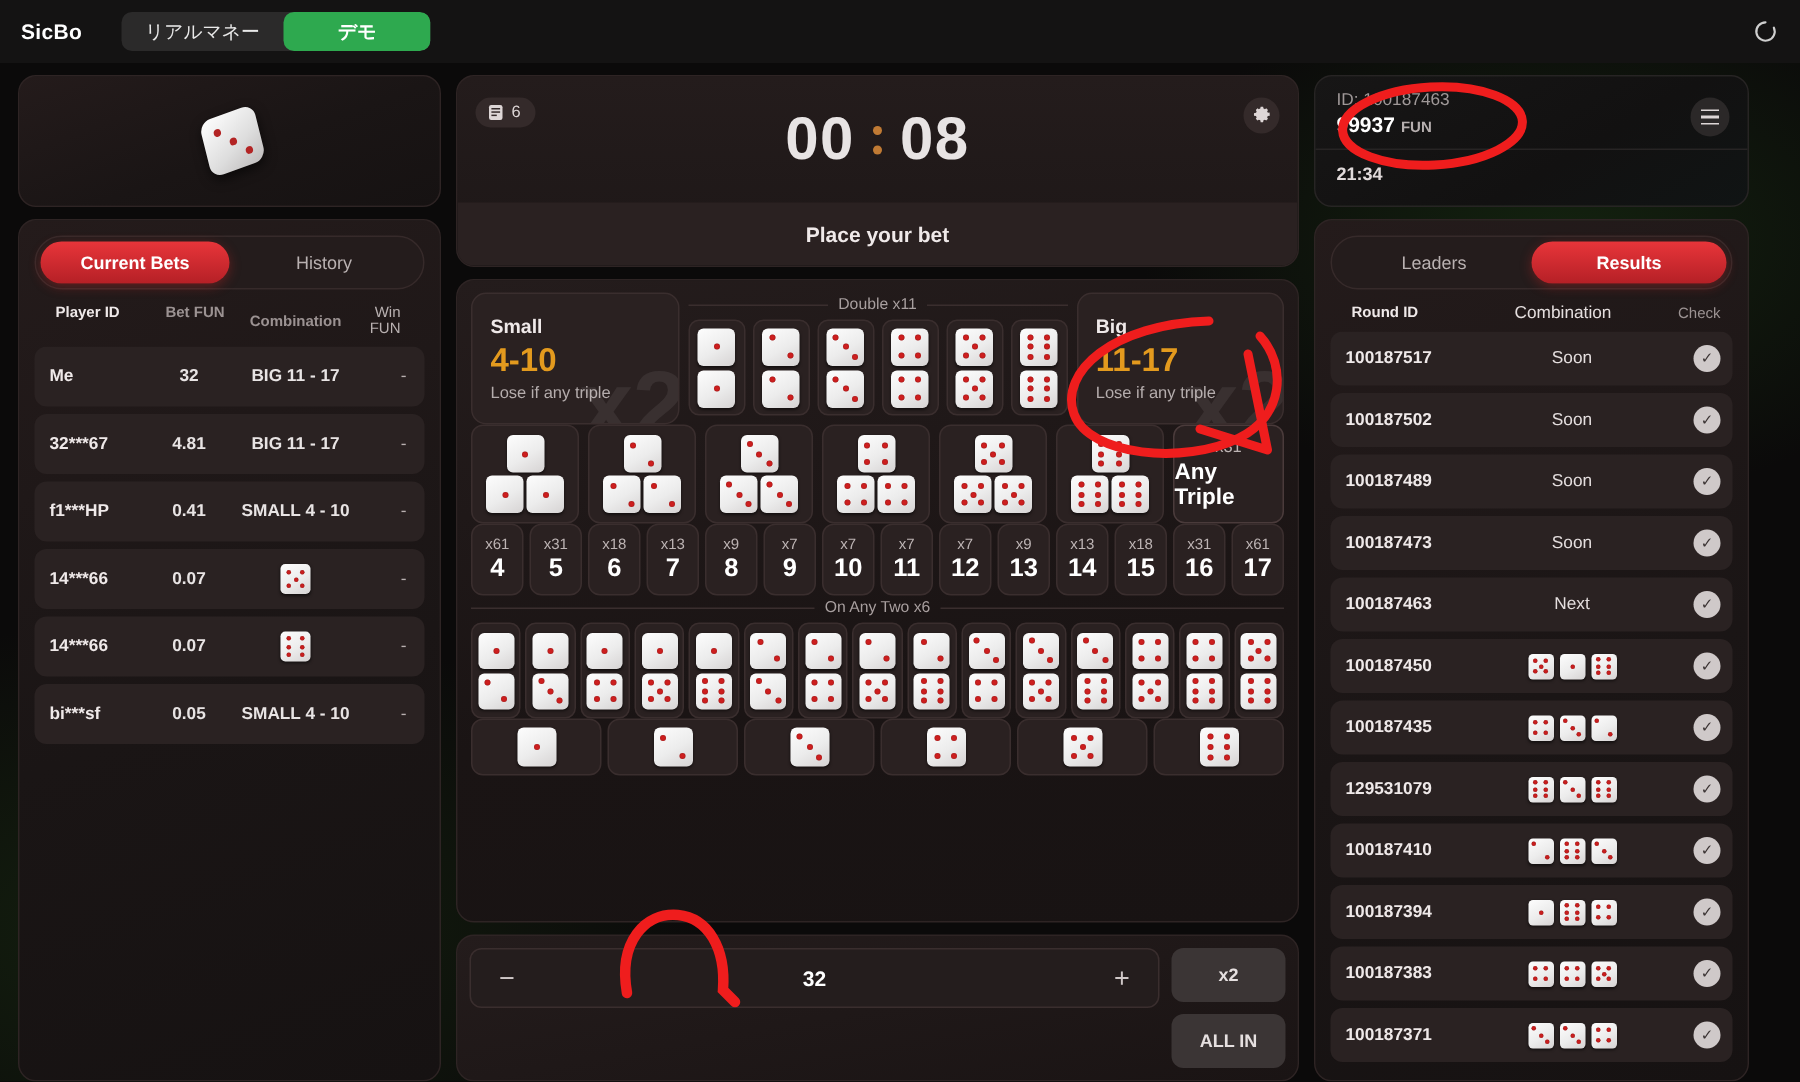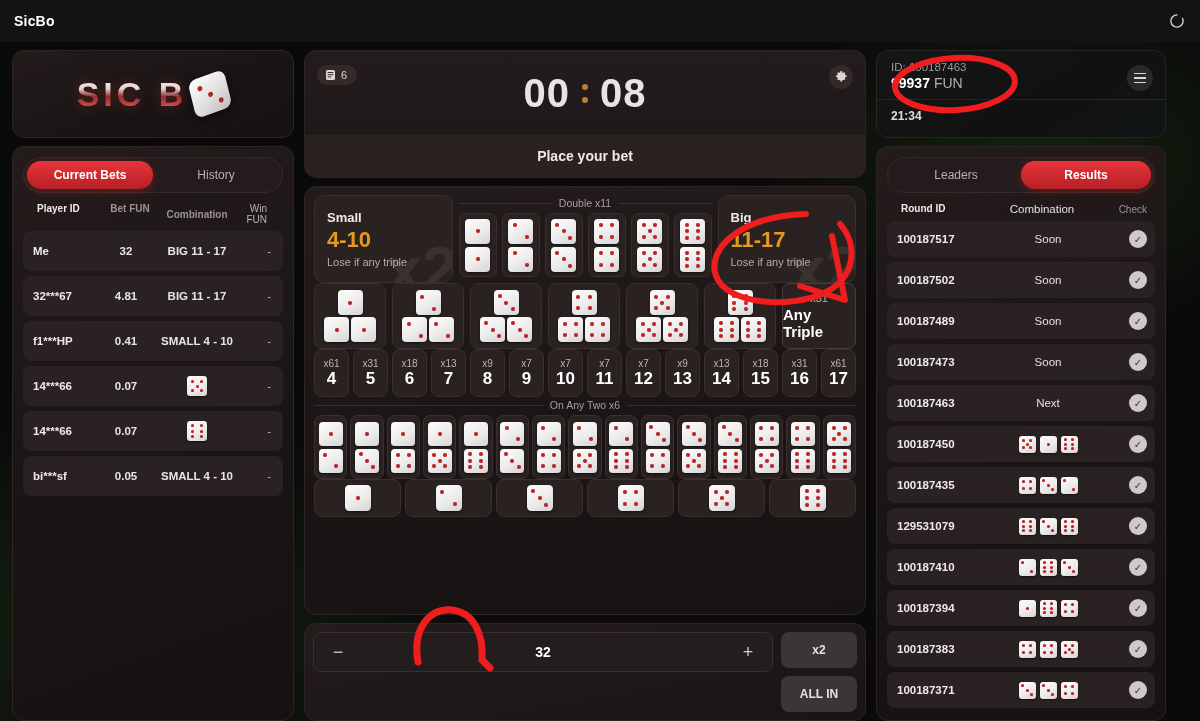--- a/index.html
+++ b/index.html
@@ -137,21 +137,21 @@
   .ctl-mid .qbtn { height: 40px; }
   .betbtn { width: 196px; border-radius:10px; background: linear-gradient(120deg,#2fab4e 0%, #27c04f 50%, #23a647 100%);
      display:flex; align-items:center; justify-content:center; font-size: 19px; font-weight:bold;
      color:#fff; letter-spacing: .6px; cursor:pointer; box-shadow: 0 3px 12px rgba(40,170,70,.25); }
 
   
   .balance-card { height: 88px; background: linear-gradient(150deg,#171616 0%, #121111 60%, #101414 100%);
      border:1px solid #272424; border-radius:12px; padding: 10px 14px; position: relative; }
   .bal-id { font-size: 11.5px; color:#9f9898; }
   .bal-amt { font-size: 14px; font-weight:bold; color:#fff; margin-top:2px; }
-  .bal-amt span.cur { font-weight: normal; color:#b6afaf; font-size: 14px; margin-left: 4px; }
+  .bal-amt span.cur { font-weight: bold; color:#b6afaf; font-size: 10px; margin-left: 4px; }
   .bal-div { height:1px; background:#272424; margin: 8px -14px 0 -14px; }
   .bal-time { font-size: 12px; color:#e0dada; margin-top: 9px; font-weight: 600; }
   .burger { position:absolute; right: 12px; top: 14px; width: 26px; height: 26px; border-radius:50%;
      background:#2b2828; display:flex; flex-direction:column; align-items:center; justify-content:center; gap:3px; cursor:pointer; }
   .burger i { width: 12px; height: 1.6px; background:#ddd6d6; display:block; }
 
   
   .results-card { flex:1; display:flex; flex-direction:column; overflow:hidden; }
   .res-head { display:flex; font-size: 10px; color:#9b9292; padding: 8px 14px 6px 14px; }
   .res-rows { padding: 0 10px; overflow: hidden; }
@@ -167,33 +167,36 @@
   
   .ann { position: absolute; pointer-events: none; }
 </style>
 </head>
 <body>
 
 <div id="app">
 
   <div class="topbar">
     <div class="brand">SicBo</div>
+    <div class="modeswitch">
+      <div class="seg">リアルマネー</div>
+      <div class="seg active">デモ</div>
+    </div>
     <div class="spinner">
       <svg viewBox="0 0 20 20" width="18" height="18">
           <path d="M10 3.2a6.8 6.8 0 1 0 6.2 4" fill="none" stroke="#cfcfcf" stroke-width="1.6" stroke-linecap="round"></path>
         </svg>
     </div>
   </div>
 
   <div class="cols">
 
     <div class="col-left">
 
       <div class="card logo-card">
-        <div class="logo-text">SIC B</div>
         <div class="logo-die">
           <i style="left:8px;top:8px"></i>
             <i style="left:17px;top:17px"></i>
             <i style="left:26px;top:26px"></i>
         </div>
       </div>
 
       <div class="card bets-card">
         <div class="tabs">
           <div class="tab active">Current Bets</div>

